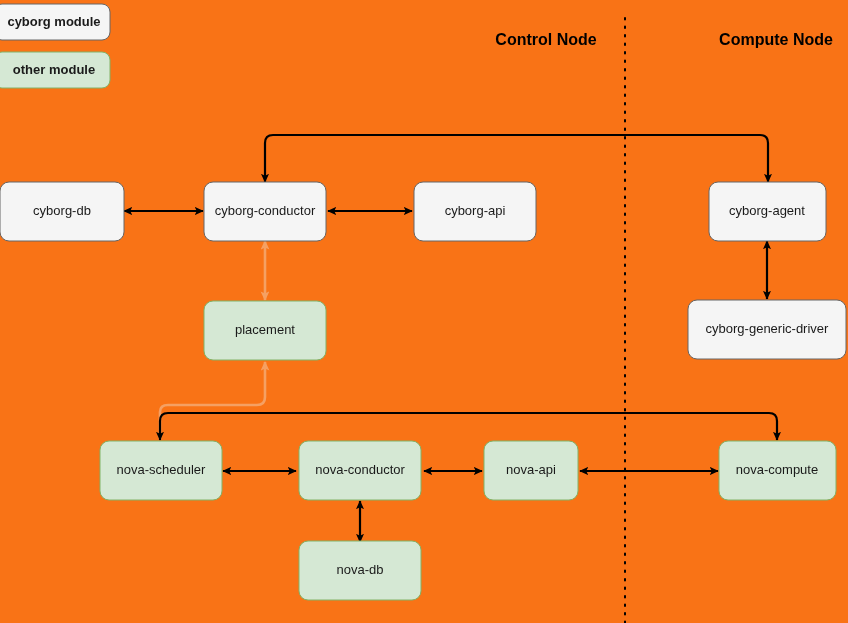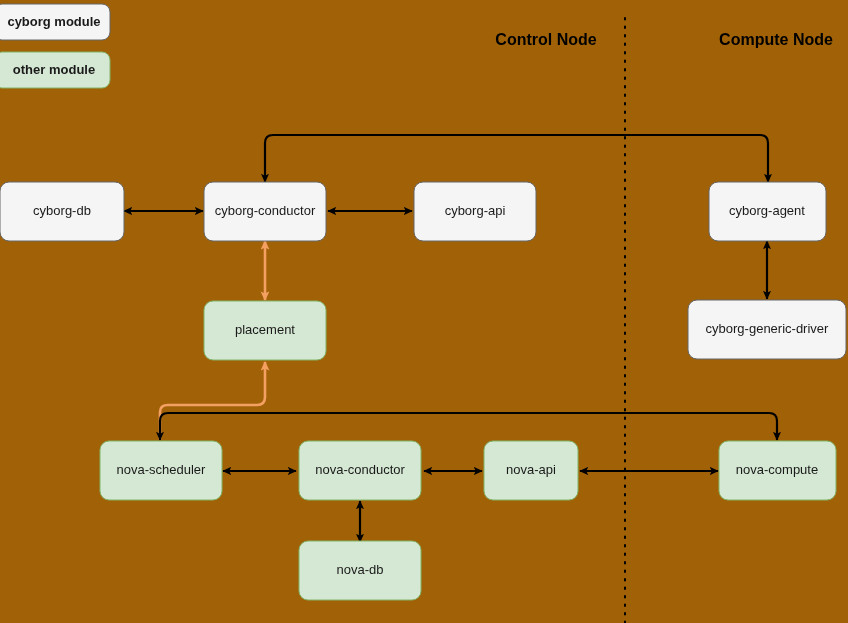--- a/index.html
+++ b/index.html
@@ -7,21 +7,21 @@
     padding: 0;
     background: #ffffff;
   }
   body {
     font-family: "Liberation Sans", sans-serif;
   }
   #canvas {
     position: relative;
     width: 848px;
     height: 623px;
-    background: #a16207;
+    background: #f97316;
     overflow: hidden;
   }
   #diagram-svg {
     position: absolute;
     left: 0;
     top: 0;
     width: 848px;
     height: 623px;
   }
   .node-label {

